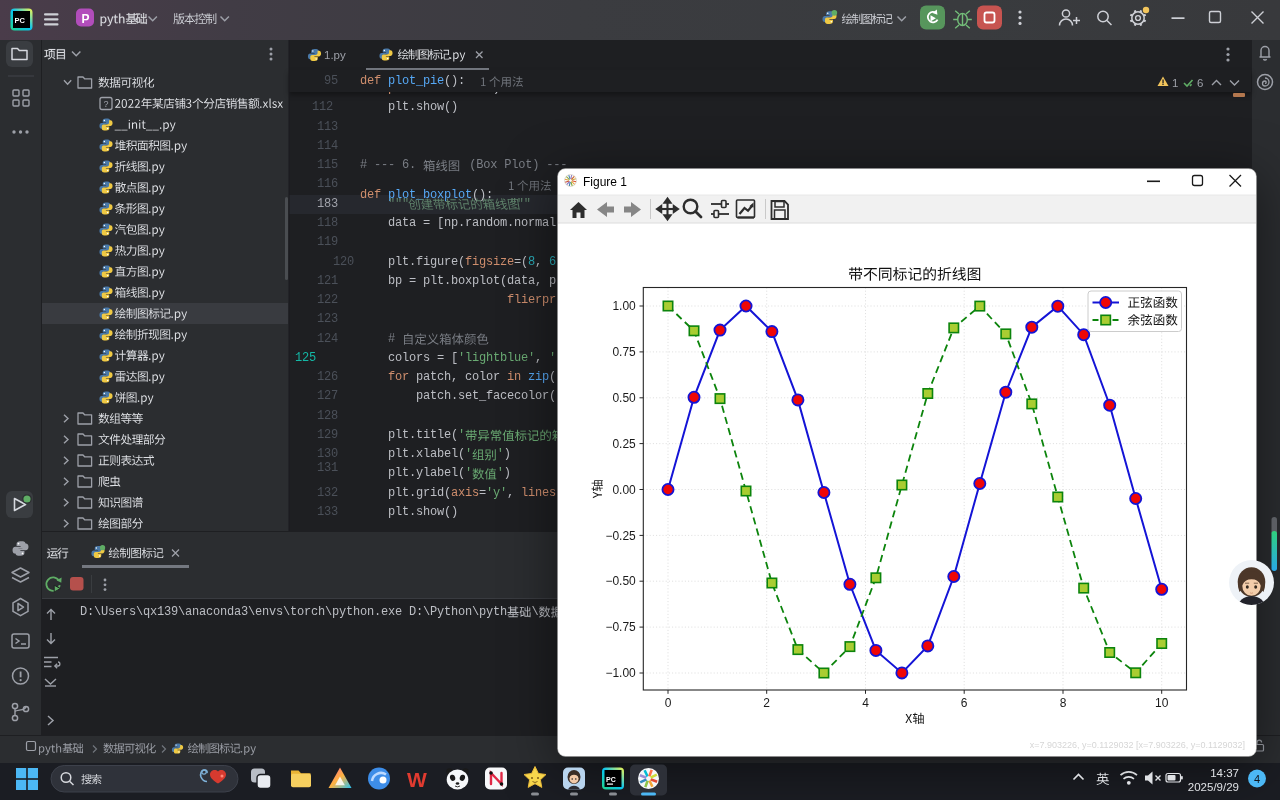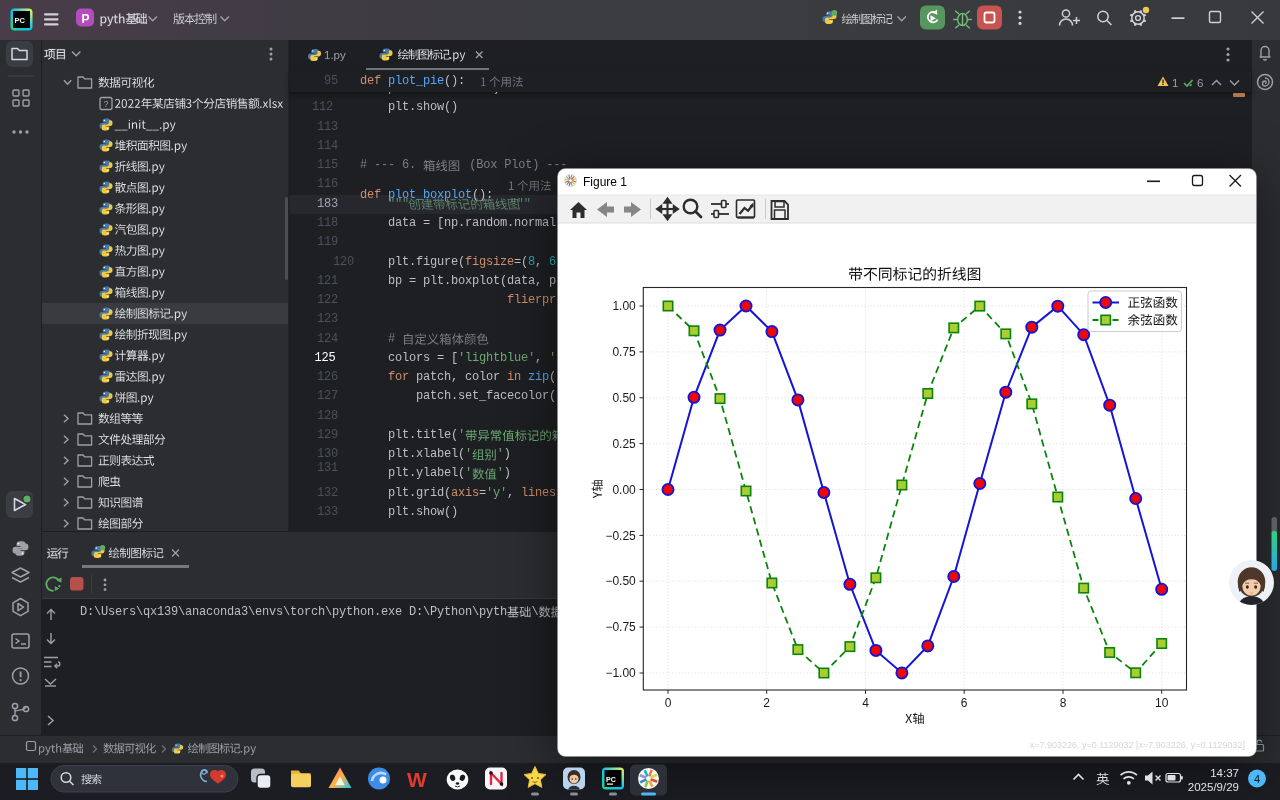--- a/index.html
+++ b/index.html
@@ -45,21 +45,21 @@
     <div class="abs mono" style="left:298px;top:233.2px;height:19px;line-height:19px;width:40px;text-align:right;color:#4b5059">119</div>
     <div class="abs mono" style="left:314px;top:252.5px;height:19px;line-height:19px;width:40px;text-align:right;color:#4b5059">120</div>
     <div class="abs mono" style="left:388.0px;top:252.5px;height:19px;line-height:19px"><span style="color:#bcbec4">plt.figure(</span><span style="color:#cf8e6d">figsize</span><span style="color:#bcbec4">=(</span><span style="color:#2aacb8">8</span><span style="color:#bcbec4">, </span><span style="color:#2aacb8">6</span></div>
     <div class="abs mono" style="left:298px;top:271.7px;height:19px;line-height:19px;width:40px;text-align:right;color:#4b5059">121</div>
     <div class="abs mono" style="left:388.0px;top:271.7px;height:19px;line-height:19px"><span style="color:#bcbec4">bp = plt.boxplot(data, p</span></div>
     <div class="abs mono" style="left:298px;top:291.0px;height:19px;line-height:19px;width:40px;text-align:right;color:#4b5059">122</div>
     <div class="abs mono" style="left:507.0px;top:291.0px;height:19px;line-height:19px"><span style="color:#cf8e6d">flierpr</span></div>
     <div class="abs mono" style="left:298px;top:310.3px;height:19px;line-height:19px;width:40px;text-align:right;color:#4b5059">123</div>
     <div class="abs mono" style="left:298px;top:329.5px;height:19px;line-height:19px;width:40px;text-align:right;color:#4b5059">124</div>
     <div class="abs mono" style="left:388.0px;top:329.5px;height:19px;line-height:19px"><span style="color:#7a7e85"># </span></div>
-    <div class="abs mono" style="left:305px;top:348.8px;height:19px;line-height:19px;width:40px;text-align:center;color:#ffffff">125</div>
+    <div class="abs mono" style="left:295px;top:348.8px;height:19px;line-height:19px;width:40px;text-align:left;color:#14b8a6">125</div>
     <div class="abs mono" style="left:388.0px;top:348.8px;height:19px;line-height:19px"><span style="color:#bcbec4">colors = [</span><span style="color:#6aab73">'lightblue'</span><span style="color:#bcbec4">, </span><span style="color:#6aab73">'</span></div>
     <div class="abs mono" style="left:298px;top:368.1px;height:19px;line-height:19px;width:40px;text-align:right;color:#4b5059">126</div>
     <div class="abs mono" style="left:388.0px;top:368.1px;height:19px;line-height:19px"><span style="color:#cf8e6d">for </span><span style="color:#bcbec4">patch, color </span><span style="color:#cf8e6d">in </span><span style="color:#56a8f5">zip</span><span style="color:#bcbec4">(</span></div>
     <div class="abs mono" style="left:298px;top:387.4px;height:19px;line-height:19px;width:40px;text-align:right;color:#4b5059">127</div>
     <div class="abs mono" style="left:416.0px;top:387.4px;height:19px;line-height:19px"><span style="color:#bcbec4">patch.set_facecolor(</span></div>
     <div class="abs mono" style="left:298px;top:406.6px;height:19px;line-height:19px;width:40px;text-align:right;color:#4b5059">128</div>
     <div class="abs mono" style="left:298px;top:425.9px;height:19px;line-height:19px;width:40px;text-align:right;color:#4b5059">129</div>
     <div class="abs mono" style="left:388.0px;top:425.9px;height:19px;line-height:19px"><span style="color:#bcbec4">plt.title(</span><span style="color:#6aab73">'</span></div>
     <div class="abs mono" style="left:298px;top:445.2px;height:19px;line-height:19px;width:40px;text-align:right;color:#4b5059">130</div>
     <div class="abs mono" style="left:388.0px;top:445.2px;height:19px;line-height:19px"><span style="color:#bcbec4">plt.xlabel(</span><span style="color:#6aab73">'</span></div>

